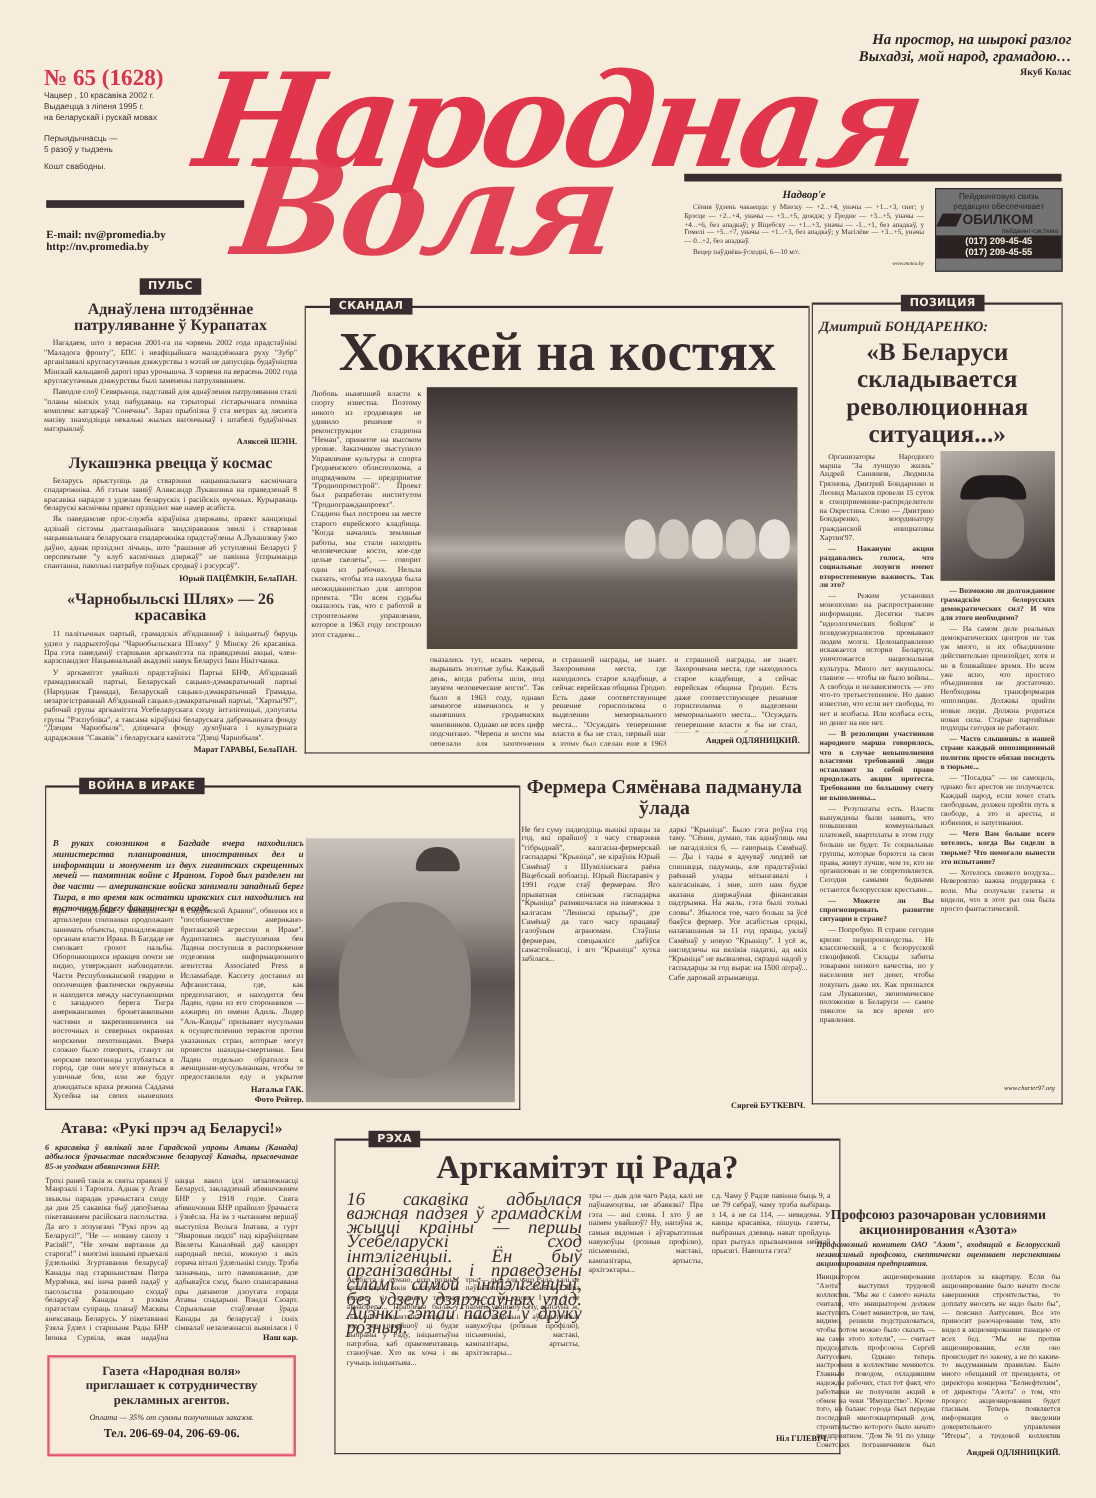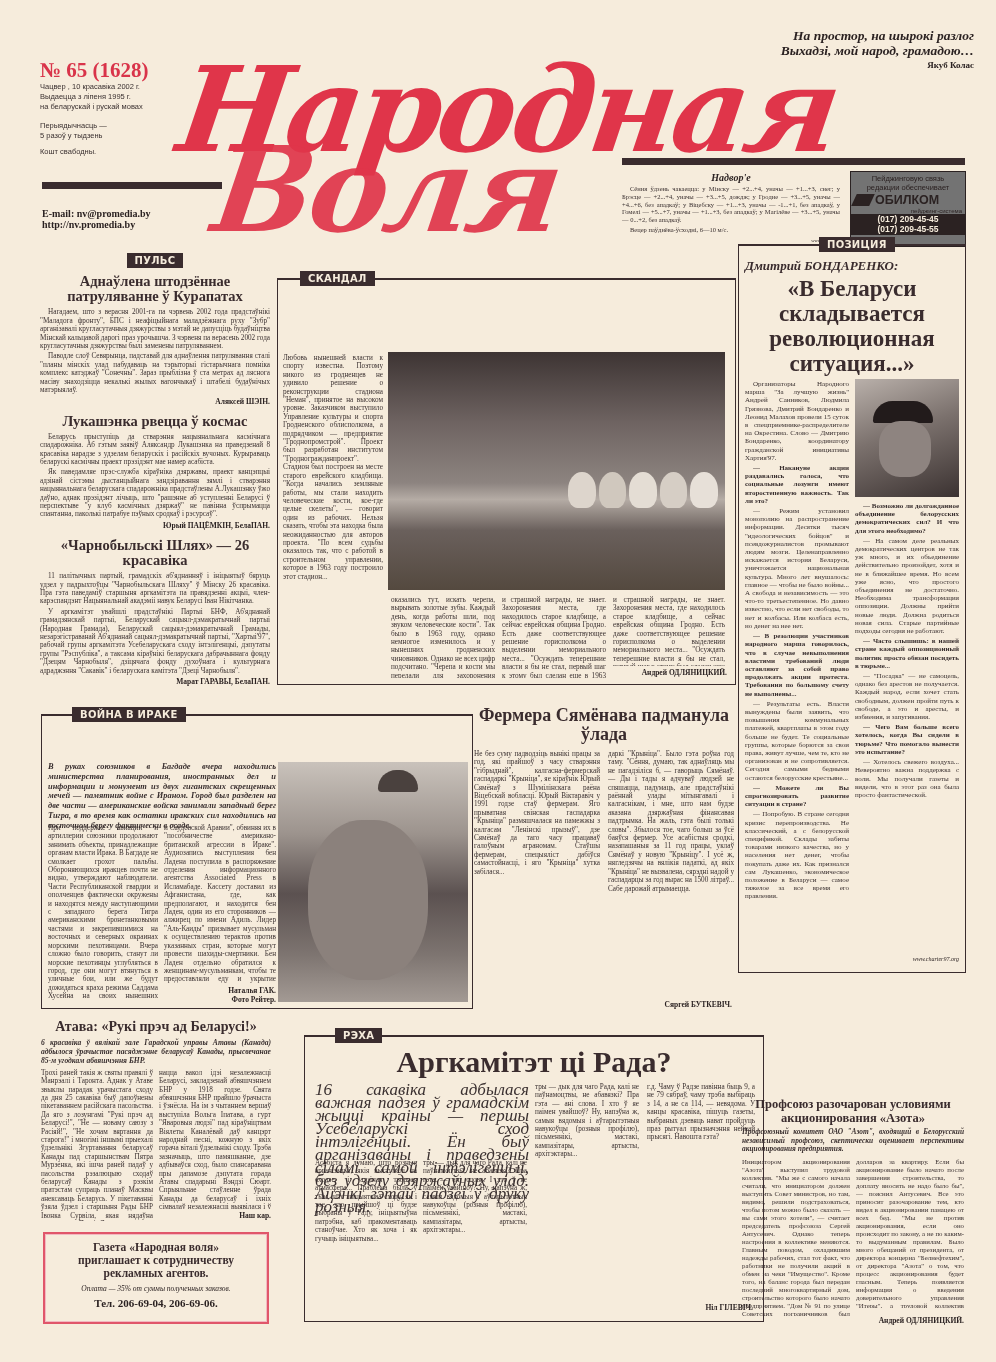--- a/index.html
+++ b/index.html
@@ -95,56 +95,57 @@
   <div class="small" style="margin-top:4px;">
     <p>11 палітычных партый, грамадскіх аб'яднанняў і ініцыятыў бяруць удзел у падрыхтоўцы "Чарнобыльскага Шляху" ў Мінску 26 красавіка. Пра гэта паведаміў старшыня аргкамітэта па правядзенні акцыі, член-карэспандэнт Нацыянальнай акадэміі навук Беларусі Іван Нікітчанка.</p>
       <p>У аргкамітэт увайшлі прадстаўнікі Партыі БНФ, Аб'яднанай грамадзянскай партыі, Беларускай сацыял-дэмакратычнай партыі (Народная Грамада), Беларускай сацыял-дэмакратычнай Грамады, незарэгістраванай Аб'яднанай сацыял-дэмакратычнай партыі, "Хартыі'97", рабочай групы аргкамітэта Усебеларускага сходу інтэлігенцыі, дэпутаты групы "Рэспубліка", а таксама кіраўнікі беларускага дабрачыннага фонду "Дзецям Чарнобыля", дзіцячага фонду духоўнага і культурнага адраджэння "Сакавік" і беларускага камітэта "Дзеці Чарнобыля".</p>
   </div>
   <div class="byline">Марат ГАРАВЫ, БелаПАН.</div>
 </div>
 
 <div class="box" style="left:277px;top:278px;width:457px;height:406px;border-top:none;">
   <div class="rule" style="left:0;top:0;width:457px;"></div>
   <div class="abs" style="left:22px;top:-10px;"><span class="tag">СКАНДАЛ</span></div>
+  <div class="hl abs" style="left:0;top:14px;width:457px;font-size:50px;line-height:54px;">Хоккей на костях</div>
   <div class="photo" style="left:110px;top:74px;width:337px;height:238px;background:linear-gradient(180deg,#3d3433 0%,#6f6462 30%,#8d8480 55%,#b5aca5 62%,#6a605c 75%,#54493f 100%);">
     <div class="abs" style="left:180px;top:120px;width:150px;height:36px;display:flex;gap:3px;">
       <span style="flex:1;background:#ddd5cc;border-radius:50% 50% 35% 35%;"></span>
         <span style="flex:1;background:#d0c8be;border-radius:50% 50% 35% 35%;"></span>
         <span style="flex:1;background:#e4ddd4;border-radius:50% 50% 35% 35%;"></span>
         <span style="flex:1;background:#d6cec5;border-radius:50% 50% 35% 35%;"></span>
         <span style="flex:1;background:#e7e0d8;border-radius:50% 50% 35% 35%;"></span>
     </div>
   </div>
   <div class="small col" style="left:5px;top:76px;width:100px;height:324px;overflow:hidden;">Любовь нынешней власти к спорту известна. Поэтому никого из гродненцев не удивило решение о реконструкции стадиона "Неман", принятое на высоком уровне. Заказчиком выступило Управление культуры и спорта Гродненского облисполкома, а подрядчиком — предприятие "Гроднопромстрой". Проект был разработан институтом "Гродногражданпроект". Стадион был построен на месте старого еврейского кладбища. "Когда начались земляные работы, мы стали находить человеческие кости, кое-где целые скелеты", — говорит один из рабочих. Нельзя сказать, чтобы эта находка была неожиданностью для авторов проекта. "По всем судьбы оказалось так, что с работой в строительном управлении, которое в 1963 году построило этот стадион...</div>
   <div class="small col" style="left:113px;top:318px;width:104px;height:82px;overflow:hidden;">оказались тут, искать черепа, вырывать золотые зубы. Каждый день, когда работы шли, под звуком человеческие кости". Так было в 1963 году, однако немногое изменилось и у нынешних гродненских чиновников. Однако не всех цифр подсчитано. "Черепа и кости мы передали для захоронения еврейской общине..." Потом этот проект был пересмотрен в связи с реконструкцией стадиона. Теперь предполагается...</div>
   <div class="small col" style="left:224px;top:318px;width:104px;height:82px;overflow:hidden;"><span>и страшной награды, не знает. Захоронения места, где находилось старое кладбище, а сейчас еврейская община Гродно. Есть даже соответствующее решение горисполкома о выделении мемориального места... "Осуждать теперешние власти я бы не стал, первый шаг к этому был сделан еще в 1963 году. Теперь необходимо собрать все кости и захоронить, власти должны определить место такого захоронения", — считает председатель еврейской общины Гродно. Чиновники безмолвствуют, а собаки тем временем продолжают растаскивать останки людей, которым, видимо, и не суждено обрести покой.</span></div>
   <div class="small col" style="left:335px;top:318px;width:112px;height:70px;overflow:hidden;">и страшной награды, не знает. Захоронения места, где находилось старое кладбище, а сейчас еврейская община Гродно. Есть даже соответствующее решение горисполкома о выделении мемориального места... "Осуждать теперешние власти я бы не стал, первый шаг к этому был сделан еще в 1963 году. Теперь необходимо собрать все кости и захоронить, власти должны определить место такого захоронения", — считает председатель еврейской общины Гродно. Чиновники безмолвствуют, а собаки тем временем продолжают растаскивать останки людей, которым, видимо, и не суждено обрести покой.</div>
   <div class="byline abs" style="right:8px;top:390px;">Андрей ОДЛЯНИЦКИЙ.</div>
 </div>
 
-<div class="box" style="left:738px;top:244px;width:226px;height:728px;border-top:none;text-decoration:underline;">
+<div class="box" style="left:738px;top:275px;width:226px;height:728px;border-top:none;text-decoration:underline;">
   <div class="rule" style="left:0;top:0;width:226px;"></div>
   <div class="abs" style="left:80px;top:-10px;"><span class="tag">ПОЗИЦИЯ</span></div>
   <div class="abs" style="left:6px;top:14px;font-style:italic;font-weight:bold;font-size:13px;color:#3a2c2e;">Дмитрий БОНДАРЕНКО:</div>
   <div class="hl abs" style="left:4px;top:32px;width:218px;font-size:23px;line-height:25px;">«В Беларуси складывается революционная ситуация...»</div>
   <div class="photo" style="left:116px;top:135px;width:104px;height:118px;background:linear-gradient(160deg,#b9b0aa 0%,#7b716d 45%,#3b3231 100%);">
     <div class="abs" style="left:18px;top:22px;width:60px;height:22px;background:#221b1b;border-radius:30px 30px 4px 4px;"></div>
     <div class="abs" style="left:24px;top:42px;width:52px;height:56px;background:#8e8480;border-radius:40%;"></div>
   </div>
   <div class="small col" style="left:6px;top:136px;width:104px;height:586px;overflow:hidden;font-size:7px;line-height:8.2px;">
     <p>Организаторы Народного марша "За лучшую жизнь" Андрей Санников, Людмила Грязнова, Дмитрий Бондаренко и Леонид Малахов провели 15 суток в спецприемнике-распределителе на Окрестина. Слово — Дмитрию Бондаренко, координатору гражданской инициативы Хартия'97.</p>
     <p class="q">— Накануне акции раздавались голоса, что социальные лозунги имеют второстепенную важность. Так ли это?</p>
     <p>— Режим установил монополию на распространение информации. Десятки тысяч "идеологических бойцов" и псевдожурналистов промывают людям мозги. Целенаправленно искажается история Беларуси, уничтожается национальная культура. Много лет внушалось: главное — чтобы не было войны... А свобода и независимость — это что-то третьестепенное. Но давно известно, что если нет свободы, то нет и колбасы. Или колбаса есть, но денег на нее нет.</p>
     <p class="q">— В резолюции участников народного марша говорилось, что в случае невыполнения властями требований люди оставляют за собой право продолжать акции протеста. Требования по большому счету не выполнены...</p>
     <p>— Результаты есть. Власти вынуждены были заявить, что повышения коммунальных платежей, квартплаты в этом году больше не будет. Те социальные группы, которые борются за свои права, живут лучше, чем те, кто не организован и не сопротивляется. Сегодня самыми бедными остаются белорусские крестьяне...</p>
     <p class="q">— Можете ли Вы спрогнозировать развитие ситуации в стране?</p>
     <p>— Попробую. В стране сегодня кризис перепроизводства. Не классический, а с белорусской спецификой. Склады забиты товарами низкого качества, но у населения нет денег, чтобы покупать даже их. Как признался сам Лукашенко, экономическое положение в Беларуси — самое тяжелое за все время его правления.</p>
   </div>
   <div class="small col" style="left:116px;top:258px;width:104px;height:452px;overflow:hidden;font-size:7px;line-height:8.2px;">
-    <p class="q">— Возможно ли долгожданное объединение белорусских демократических сил? И что для этого необходимо?</p>
+    <p class="q">— Возможно ли долгожданное грамадскім белорусских демократических сил? И что для этого необходимо?</p>
     <p>— На самом деле реальных демократических центров не так уж много, и их объединение действительно произойдет, хотя и не в ближайшее время. Но всем уже ясно, что простого объединения не достаточно. Необходима трансформация оппозиции. Должны прийти новые люди. Должна родиться новая сила. Старые партийные подходы сегодня не работают.</p>
     <p class="q">— Часто слышишь: в нашей стране каждый оппозиционный политик просто обязан посидеть в тюрьме...</p>
     <p>— "Посадка" — не самоцель, однако без арестов не получается. Каждый народ, если хочет стать свободным, должен пройти путь к свободе, а это и аресты, и избиения, и запугивания.</p>
     <p class="q">— Чего Вам больше всего хотелось, когда Вы сидели в тюрьме? Что помогало вынести это испытание?</p>
     <p>— Хотелось свежего воздуха... Невероятно важна поддержка с воли. Мы получали газеты и видели, что в этот раз она была просто фантастической.</p>
   </div>
   <div class="abs" style="right:6px;top:712px;font-size:6px;font-style:italic;">www.charter97.org</div>
 </div>
 
 <div class="box" style="left:41px;top:714px;width:430px;height:294px;border-top:none;">

